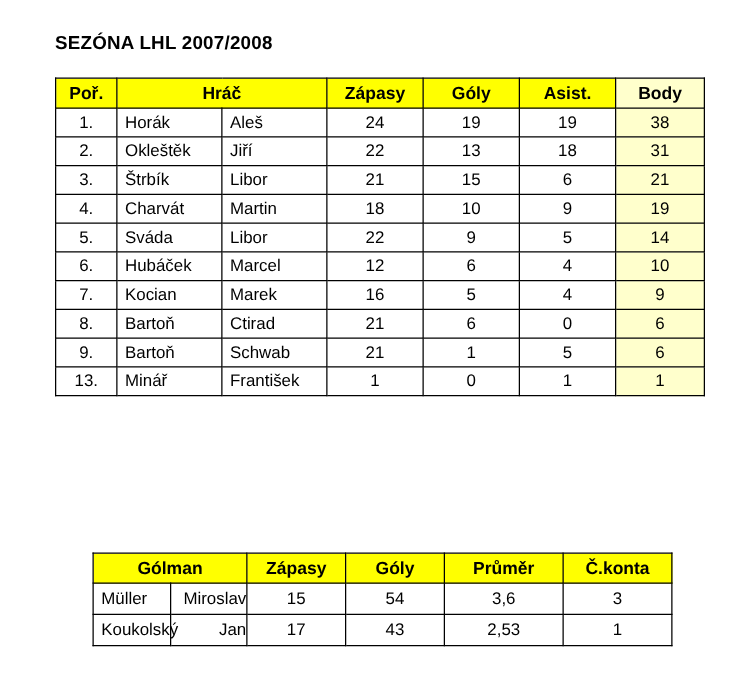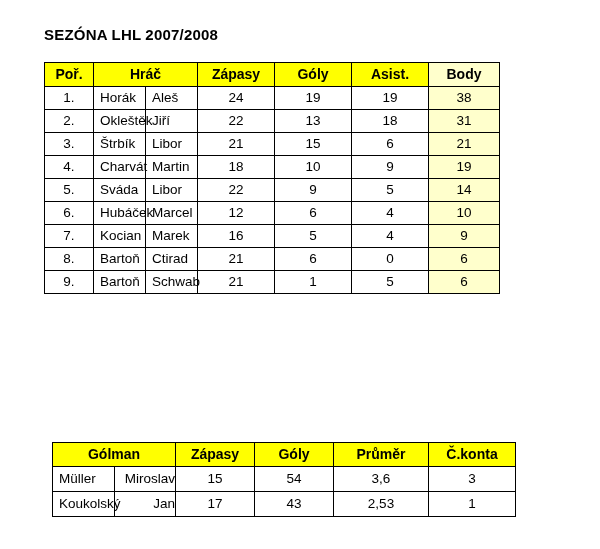--- a/index.html
+++ b/index.html
@@ -43,21 +43,21 @@
     line-height: 21px;
     font-weight: normal;
     background: #ffffff;
     white-space: nowrap;
   }
 
   
   #players-table {
     left: 44px;
     top: 62px;
-    width: 456px;
+    width: 520px;
   }
   #players-table th {
     background: #ffff00;
     font-weight: bold;
     text-align: center;
     height: 23px;
     line-height: 23px;
     font-size: 14px;
   }
   #players-table td {
@@ -88,21 +88,21 @@
     text-align: center;
     font-weight: bold;
     background: #ffffcc !important;
   }
   .hdr-name {
     
   }
 
   
   #goalies-table {
-    left: 52px;
+    left: 74px;
     top: 442px;
     width: 464px;
     font-size: 13.5px;
   }
   #goalies-table th {
     background: #ffff00;
     font-weight: bold;
     text-align: center;
     height: 23px;
     line-height: 23px;
@@ -231,20 +231,29 @@
         </tr>
         <tr>
           <td class="c-rank">9.</td>
           <td class="c-surname">Bartoň</td>
           <td class="c-firstname">Schwab</td>
           <td class="c-num">21</td>
           <td class="c-num">1</td>
           <td class="c-num">5</td>
           <td class="c-points">6</td>
         </tr>
+        <tr>
+          <td class="c-rank">13.</td>
+          <td class="c-surname">Minář</td>
+          <td class="c-firstname">František</td>
+          <td class="c-num">1</td>
+          <td class="c-num">0</td>
+          <td class="c-num">1</td>
+          <td class="c-points">1</td>
+        </tr>
       </tbody>
   </table>
 
   <table class="grid" id="goalies-table">
     <thead>
       <tr>
         <th colspan="2">Gólman</th>
         <th class="g-num">Zápasy</th>
         <th class="g-num">Góly</th>
         <th class="g-avg">Průměr</th>

